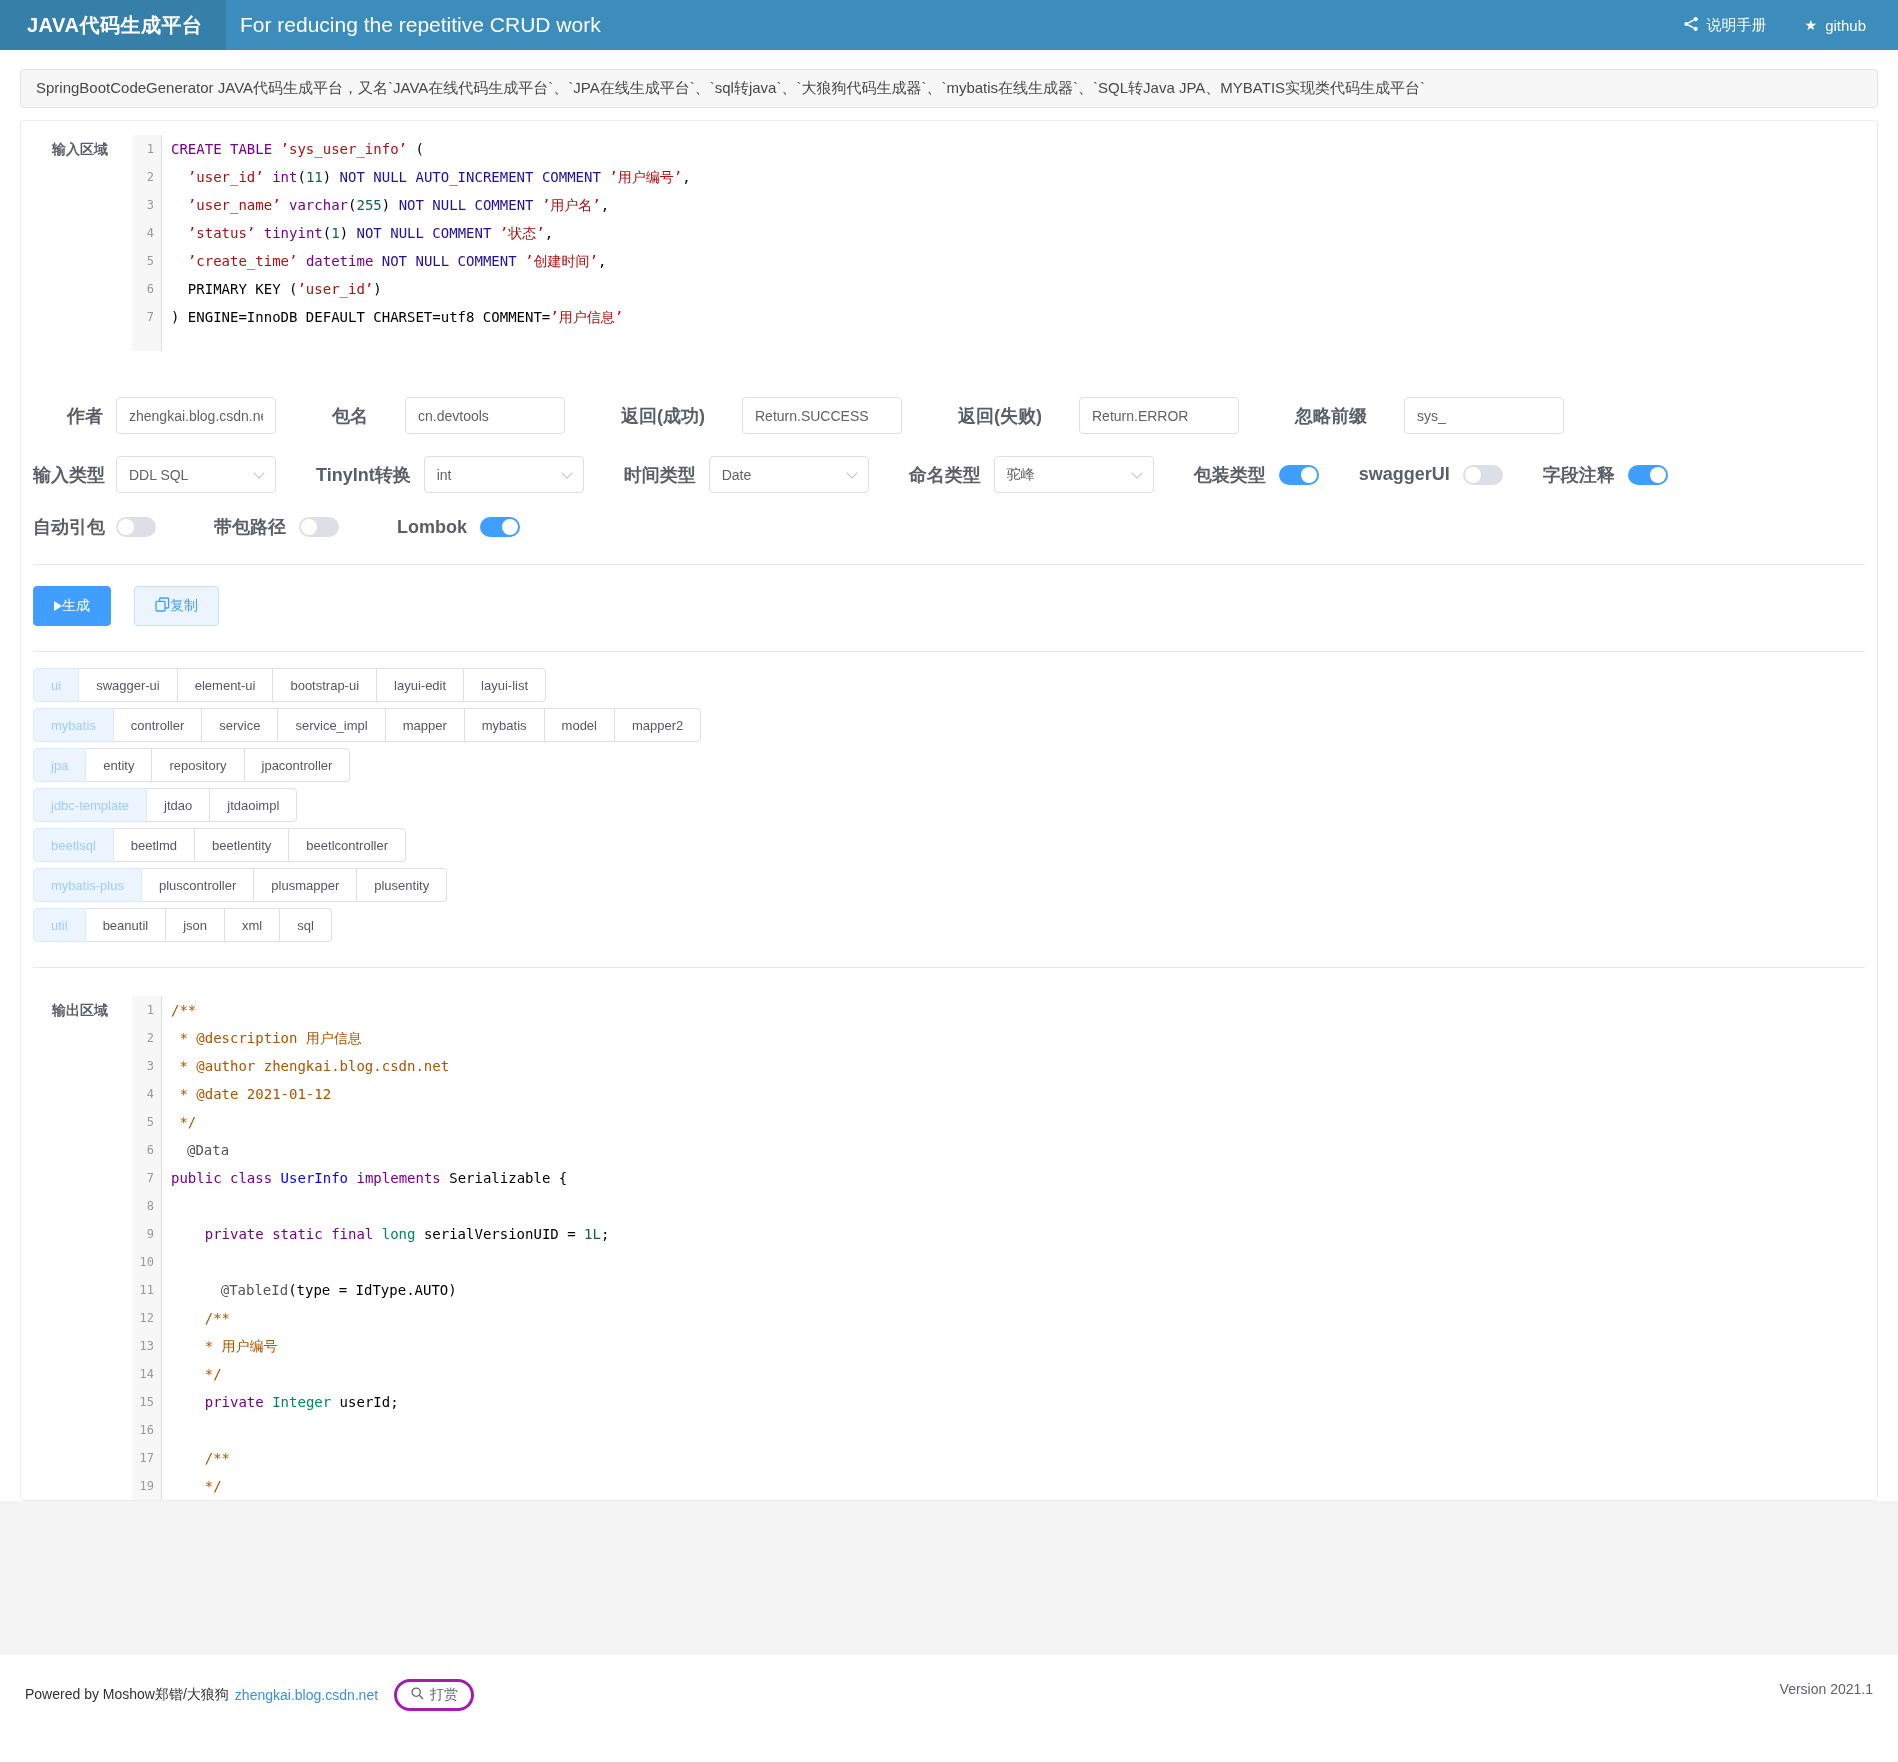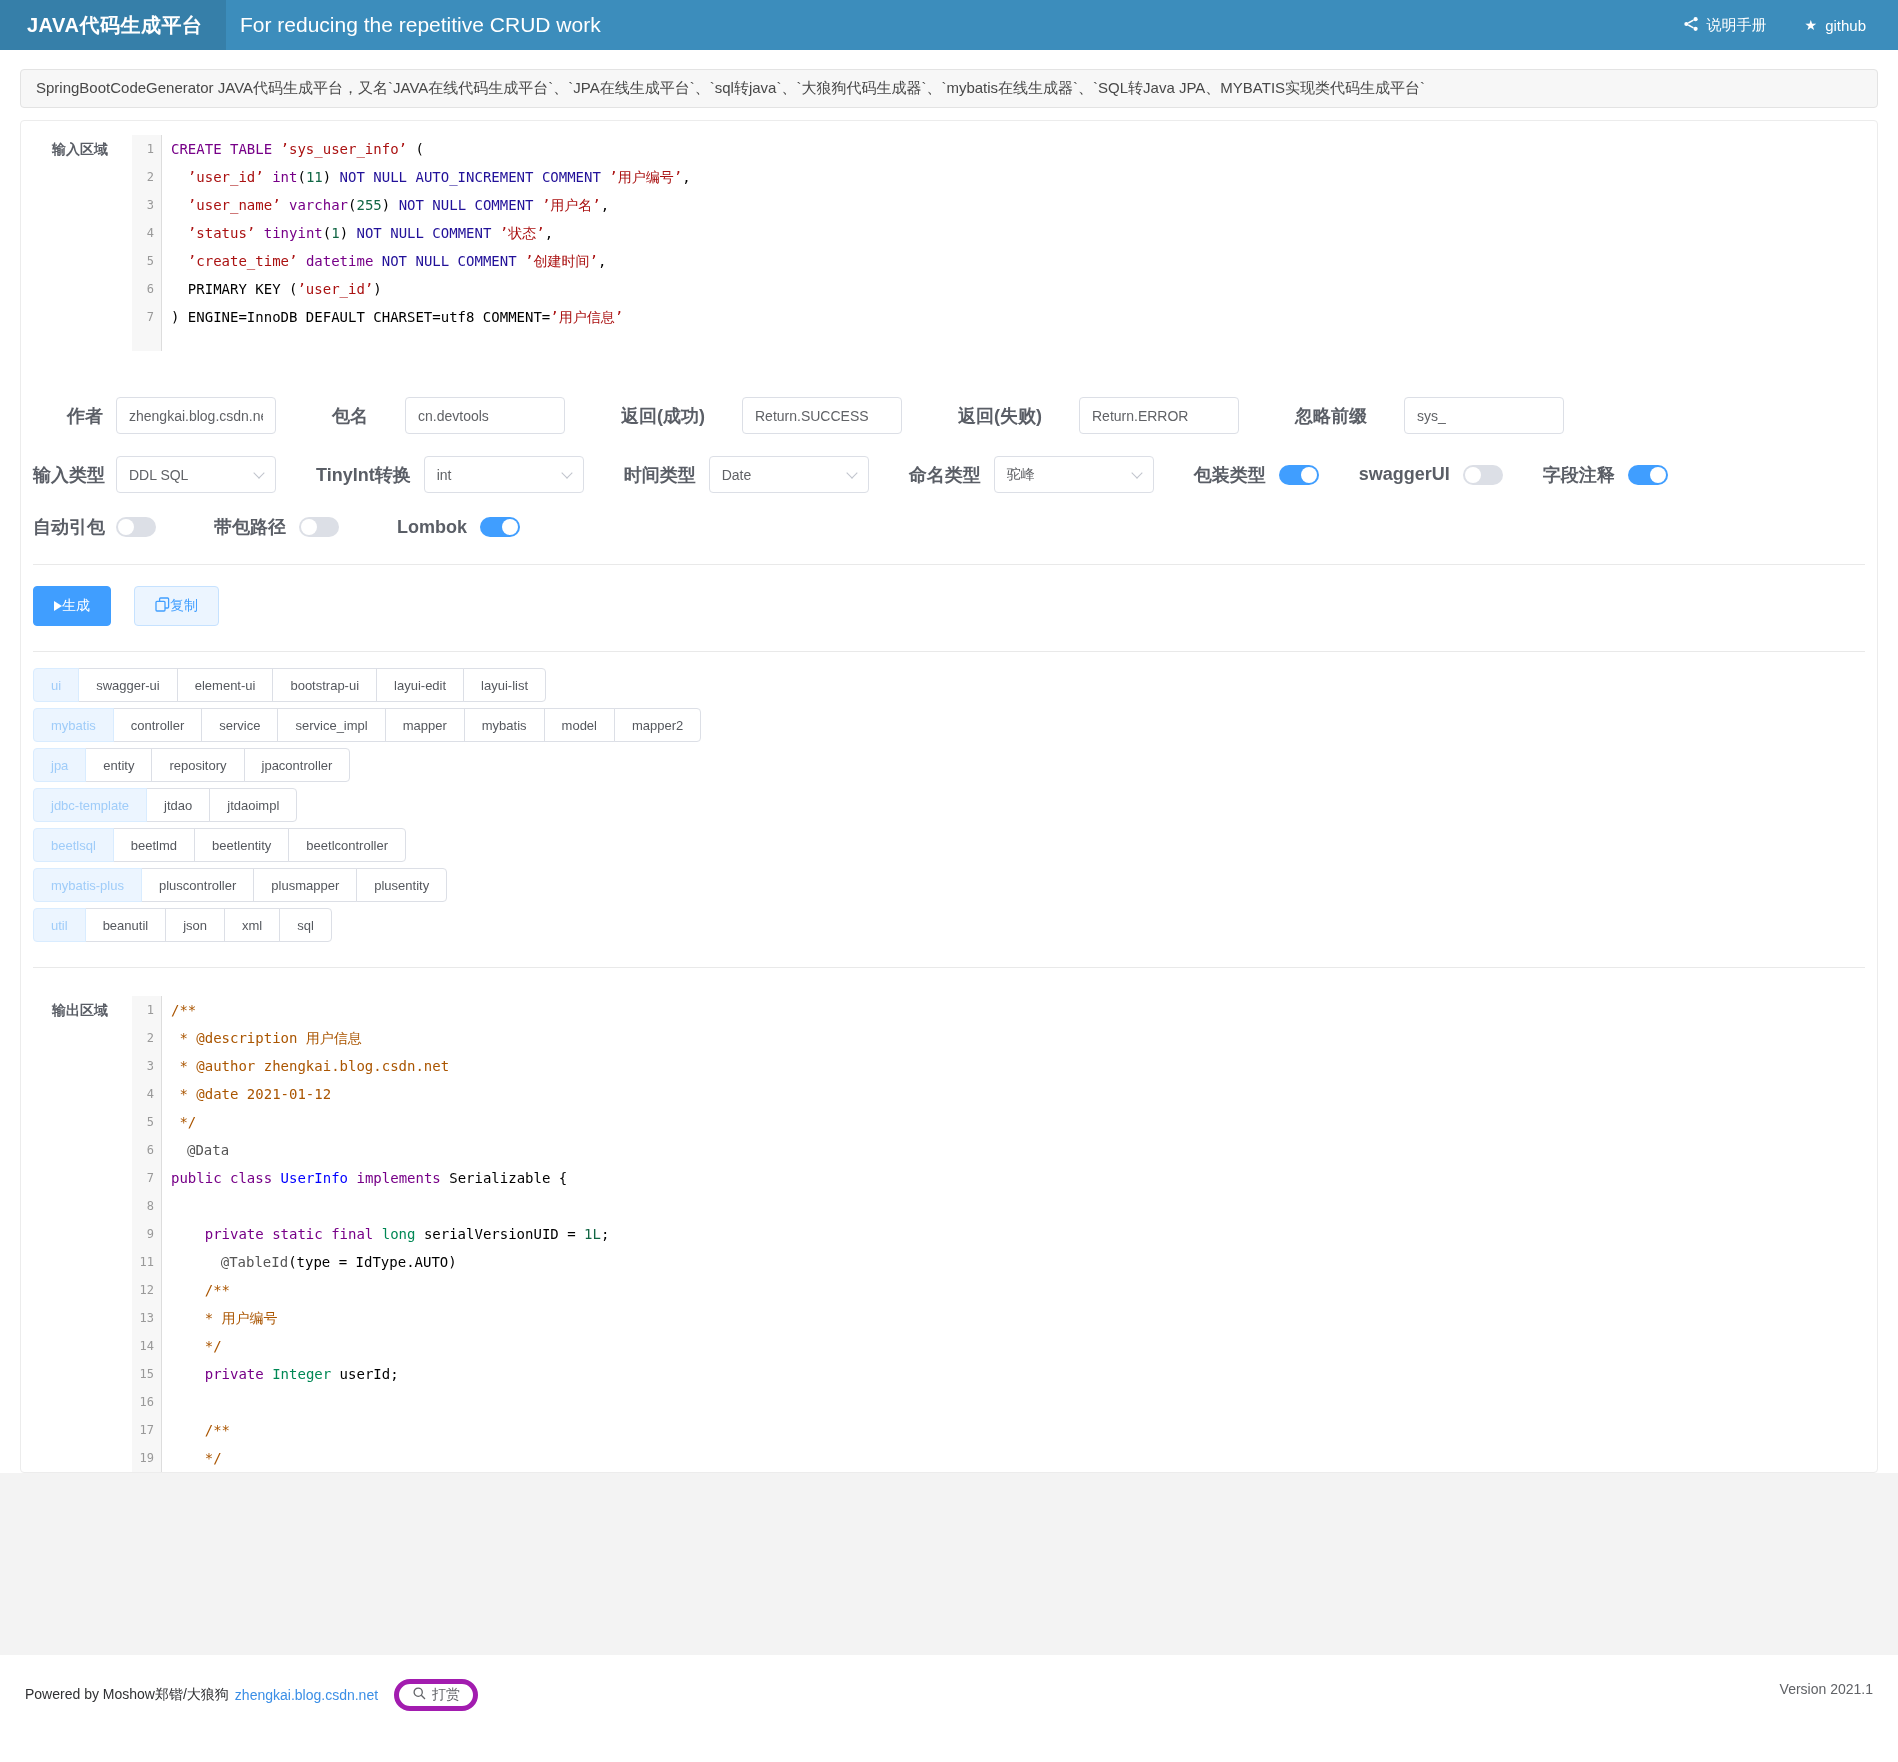--- a/index.html
+++ b/index.html
@@ -181,21 +181,21 @@
   .app-footer {
     flex: 0 0 107px; background: #fff;
     padding: 24px 25px 0;
     display: flex; justify-content: space-between; align-items: flex-start;
     font-size: 14px; color: #303133;
   }
   .footer-left { display: flex; align-items: center; gap: 6px; }
   .blog-link { color: var(--link, #3a8ee6); text-decoration: none; cursor: pointer; }
   .donate-btn {
     margin-left: 10px; height: 32px;
-    border: 5px solid #a21caf; border-radius: 16px; background: #fff;
+    border: 3px solid #a21caf; border-radius: 16px; background: #fff;
     color: #606266; font-size: 14px; font-family: inherit;
     display: inline-flex; align-items: center; gap: 5px; padding: 0 13px; cursor: pointer;
   }
   .version { color: #606266; padding-top: 2px; }
 </style>
 </head>
 <body>
 
 <header class="app-header">
   <div class="logo">JAVA代码生成平台</div>
@@ -451,20 +451,24 @@
             </div>
             <div class="code-line">
               <span class="ln">8</span>
               <span class="code"></span>
             </div>
             <div class="code-line">
               <span class="ln">9</span>
               <span class="code"><span class="tk-p">    </span><span class="tk-k">private static final</span><span class="tk-p"> </span><span class="tk-t">long</span><span class="tk-p"> serialVersionUID = </span><span class="tk-n">1L</span><span class="tk-p">;</span></span>
             </div>
             <div class="code-line">
+              <span class="ln">10</span>
+              <span class="code"></span>
+            </div>
+            <div class="code-line">
               <span class="ln">11</span>
               <span class="code"><span class="tk-p">    </span><span class="tk-m">@TableId</span><span class="tk-p">(type = IdType.AUTO)</span></span>
             </div>
             <div class="code-line">
               <span class="ln">12</span>
               <span class="code"><span class="tk-p">    </span><span class="tk-c">/**</span></span>
             </div>
             <div class="code-line">
               <span class="ln">13</span>
               <span class="code"><span class="tk-p">    </span><span class="tk-c">* 用户编号</span></span>

